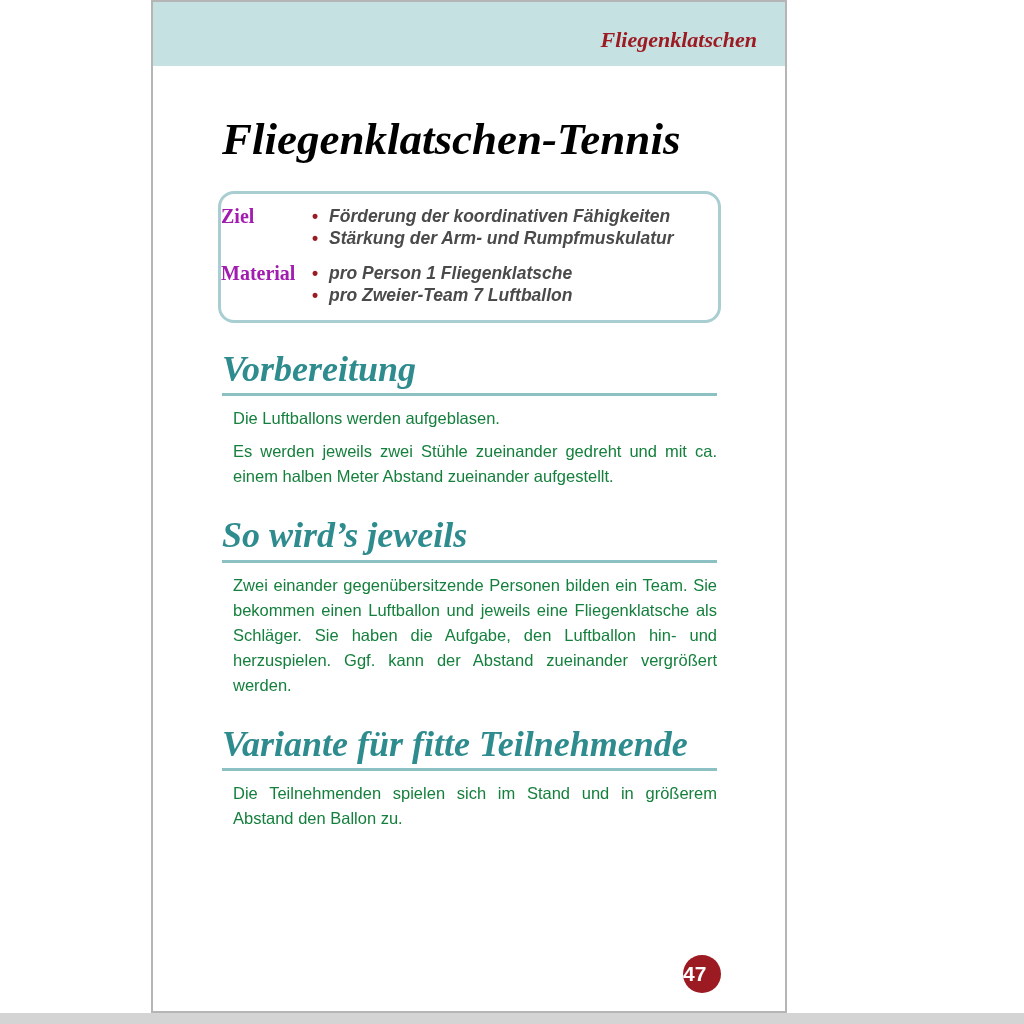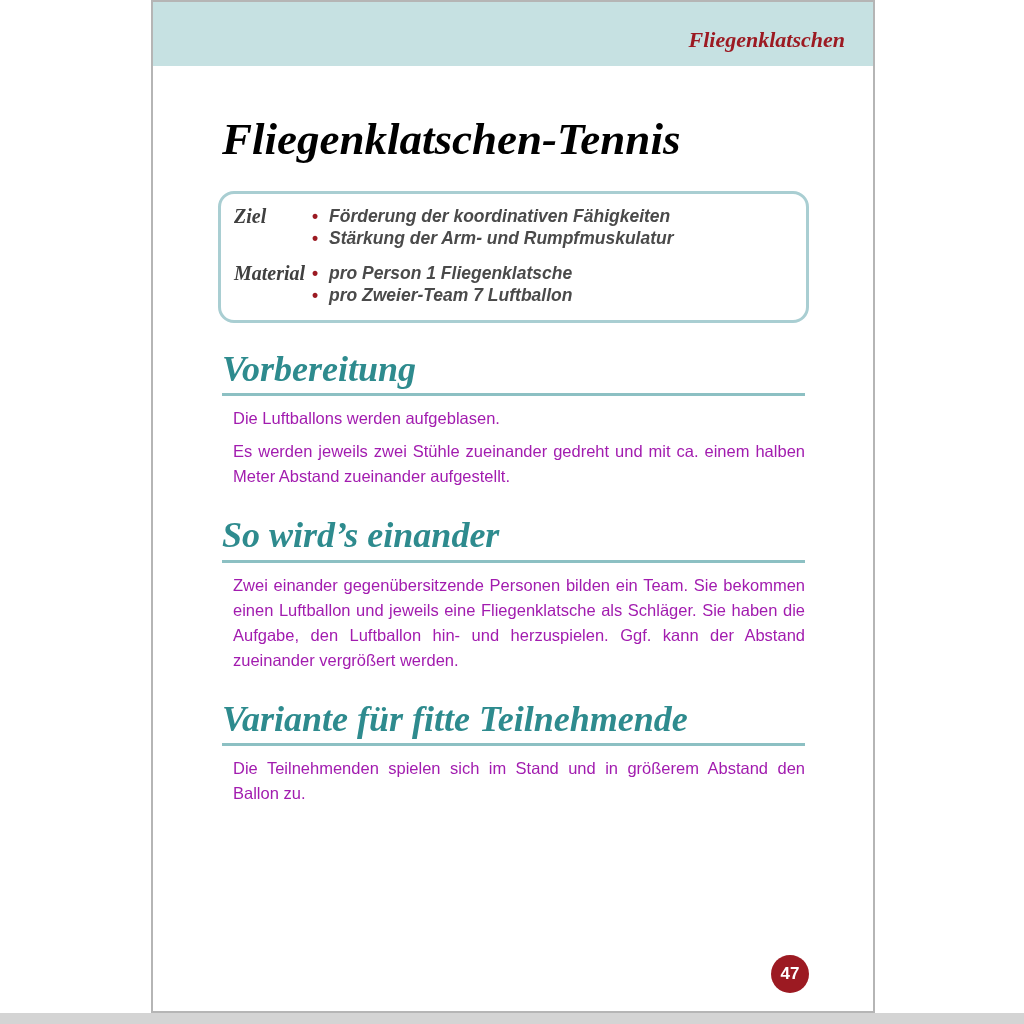--- a/index.html
+++ b/index.html
@@ -3,21 +3,21 @@
 <meta charset="utf-8">
 <title>Fliegenklatschen-Tennis</title>
 <style>
   html,body{margin:0;padding:0;}
   body{
     width:1024px;height:1024px;position:relative;overflow:hidden;
     background:#ffffff;
     font-family:"Liberation Sans", sans-serif;
   }
   .page{
-    position:absolute;left:151px;top:0;width:724px;height:1013px;
+    position:absolute;left:151px;top:0;width:636px;height:1013px;
     box-sizing:border-box;background:#ffffff;
     border:2px solid #b5b5b5;
   }
   .band{
     height:64px;background:#c6e1e2;
     display:flex;align-items:center;justify-content:flex-end;
     box-sizing:border-box;padding-right:28px;padding-top:12px;
   }
   .running-title{
     font-family:"Liberation Serif", serif;
@@ -32,24 +32,24 @@
     font-size:45px;line-height:1.1;color:#000000;
   }
   .info-box{
     margin:26px -4px 0 -4px;
     border:3px solid #a9ced2;border-radius:16px;
     padding:11px 10px 13px 0;
   }
   .info-row{display:grid;grid-template-columns:90px 1fr;align-items:start;}
   .info-row + .info-row{margin-top:12px;}
   .info-label{
-    padding-left:13px;
+    padding-left:0;
     font-family:"Liberation Serif", serif;
-    font-style:italic;font-weight:700;
-    font-size:20px;line-height:23px;color:#404040;
+    font-weight:700;
+    font-size:20px;line-height:23px;color:#a21caf;
   }
   .info-list{list-style:none;margin:0;padding:0;}
   .info-item{
     position:relative;padding-left:18px;
     font-style:italic;font-size:17.5px;line-height:22.5px;color:#4a4a4a;font-weight:bold;
   }
   .info-item::before{
     content:"\2022";
     position:absolute;left:1px;top:0;
     color:#9c1a22;font-style:normal;font-weight:700;
@@ -57,28 +57,28 @@
   section h2{
     margin:27px 0 10px 0;padding-bottom:4px;
     border-bottom:3px solid #8cc0c3;
     font-family:"Liberation Serif", serif;
     font-style:italic;font-weight:700;
     font-size:36px;line-height:1.1;color:#2e8b8e;
   }
   section p{
     margin:0 0 8px 0;padding-left:11px;
     text-align:justify;
-    font-size:16.5px;line-height:25px;color:#a21caf;
+    font-size:16.5px;line-height:25px;color:#15803d;
   }
   .page-number{
     position:absolute;right:64px;top:953px;
     width:38px;height:38px;border-radius:50%;
     background:#9c1a22;color:#ffffff;
-    display:flex;align-items:center;justify-content:center;
-    font-size:17px;font-weight:700;
+    display:flex;align-items:center;justify-content:flex-start;
+    font-size:21px;font-weight:700;
   }
   .bottom-strip{
     position:absolute;left:0;top:1013px;width:1024px;height:11px;
     background:#d4d4d4;
   }
 </style>
 </head>
 <body>
 
 <div class="page">
@@ -108,21 +108,21 @@
       </div>
     </div>
 
     <section>
       <h2>Vorbereitung</h2>
       <p>Die Luftballons werden aufgeblasen.</p>
       <p>Es werden jeweils zwei Stühle zueinander gedreht und mit ca. einem halben Meter Abstand zueinander aufgestellt.</p>
     </section>
 
     <section>
-      <h2>So wird’s einander</h2>
+      <h2>So wird’s jeweils</h2>
       <p>Zwei einander gegenübersitzende Personen bilden ein Team. Sie bekommen einen Luftballon und jeweils eine Fliegenklatsche als Schläger. Sie haben die Aufgabe, den Luftballon hin- und herzuspielen. Ggf. kann der Abstand zueinander vergrößert werden.</p>
     </section>
 
     <section>
       <h2>Variante für fitte Teilnehmende</h2>
       <p>Die Teilnehmenden spielen sich im Stand und in größerem Abstand den Ballon zu.</p>
     </section>
 
   </main>
 

